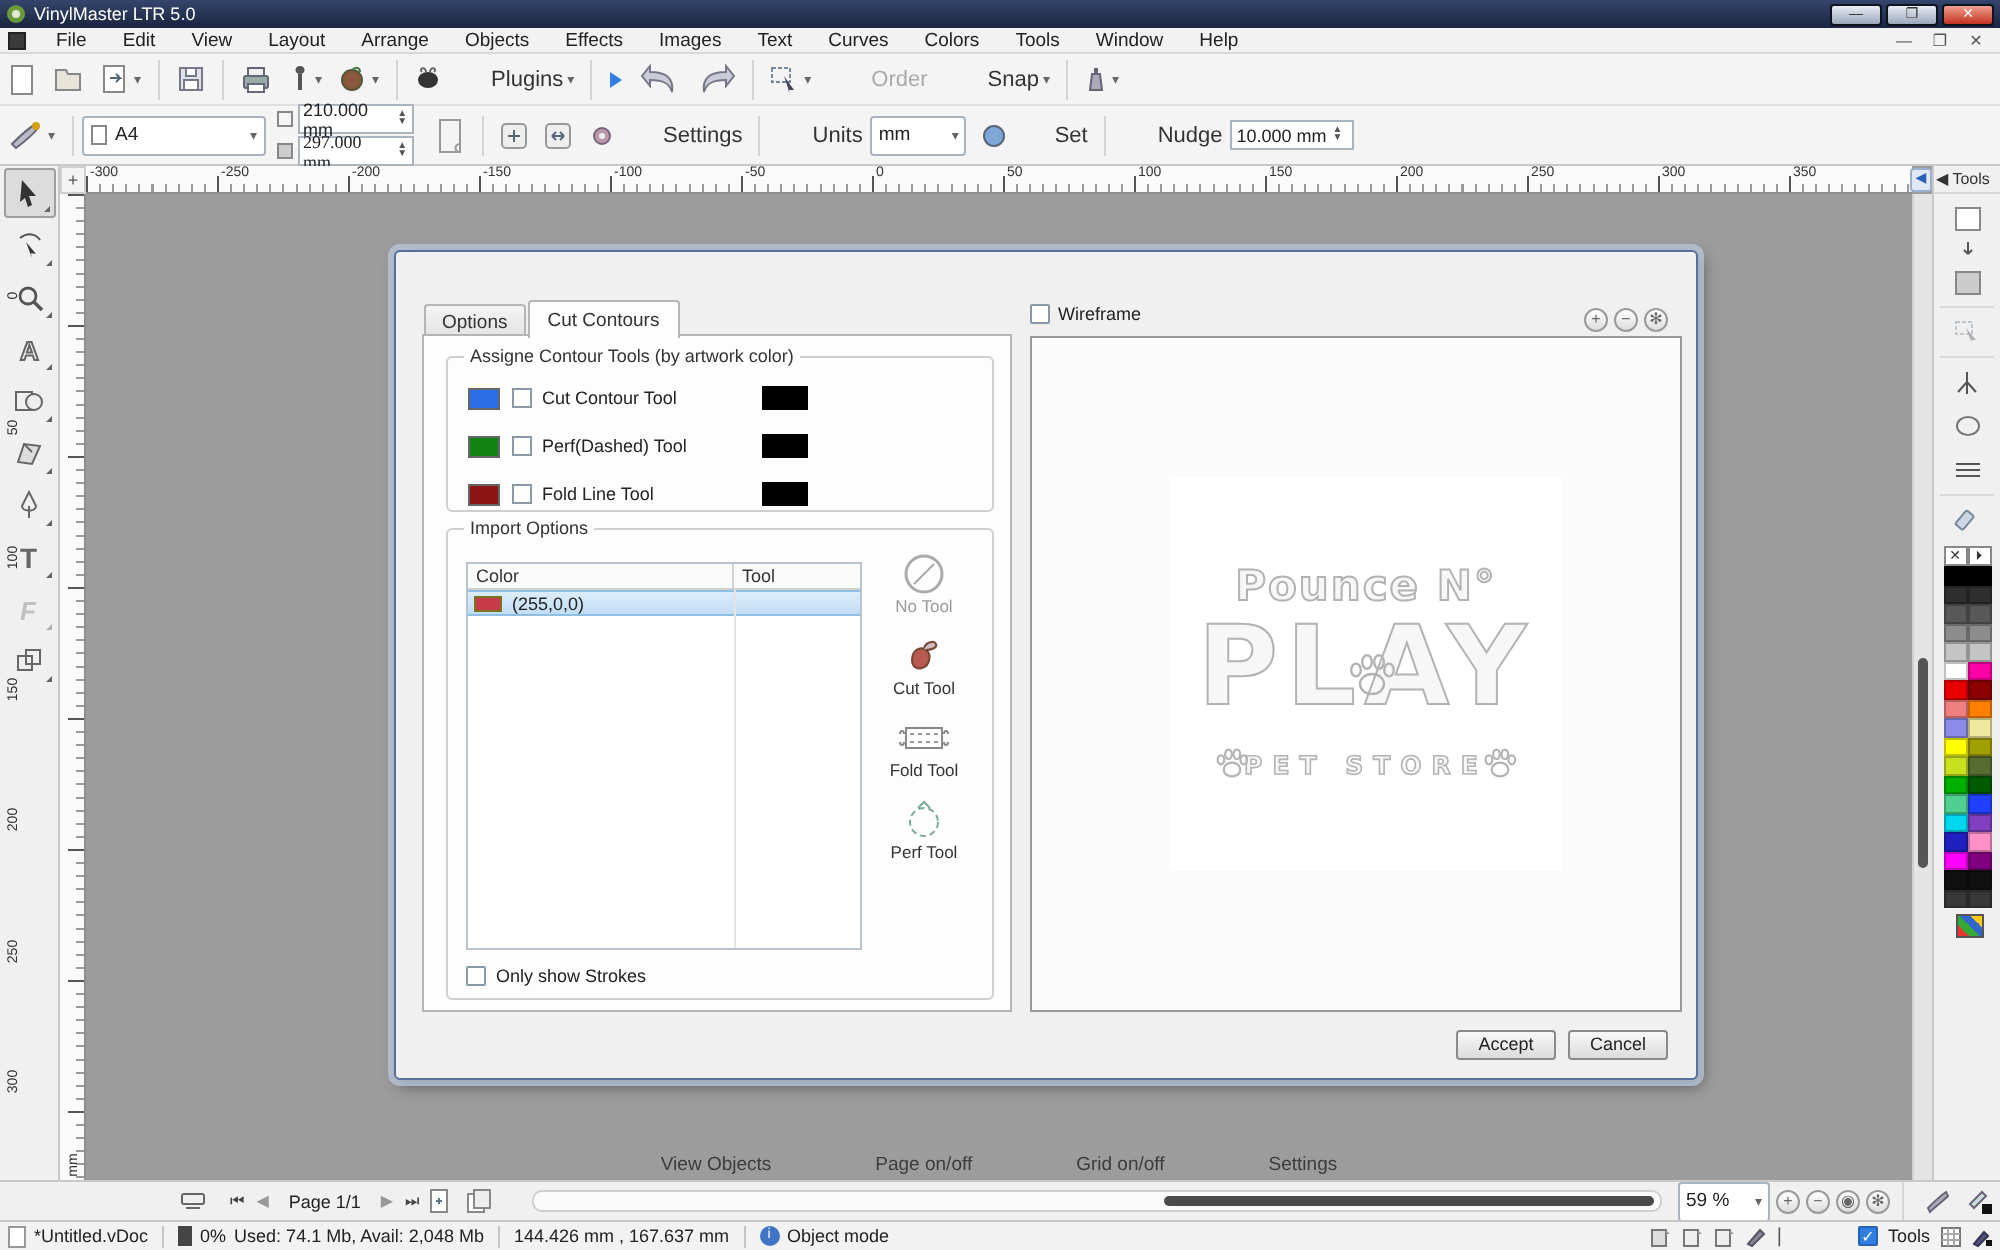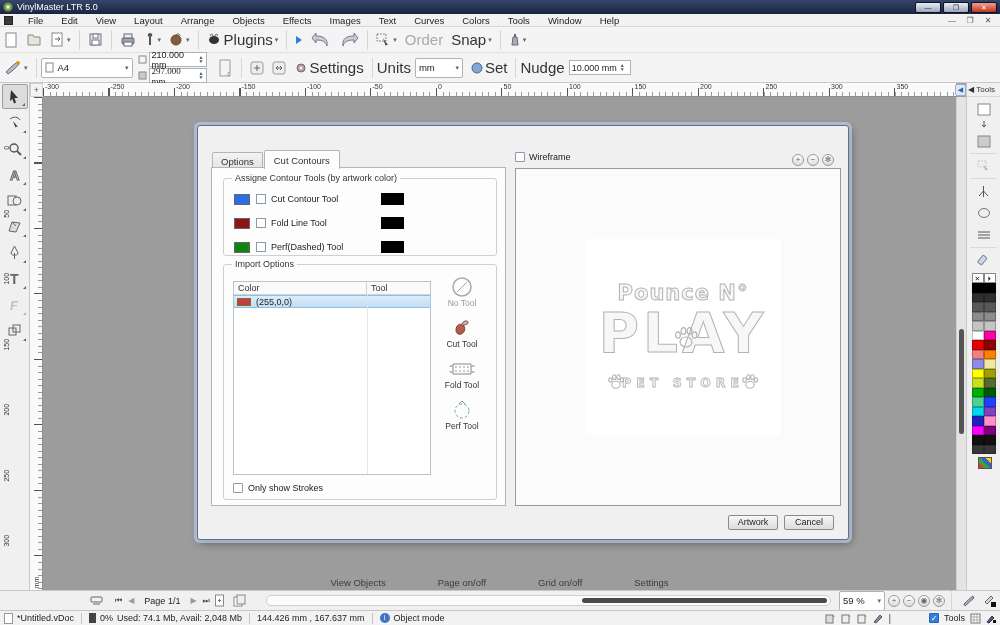--- a/index.html
+++ b/index.html
@@ -27,21 +27,21 @@
   .mdi span { width:12px; text-align:center; }
 
   
   .tb { position:absolute; left:0; right:0; background:#f4f4f4; display:flex; align-items:center; }
   .tb1 { top:27px; height:26px; border-bottom:1px solid #e0e0e0; }
   .tb2 { top:53px; height:30px; border-bottom:1px solid #c9c9c9; }
   .tbsep { width:1px; height:20px; background:#d5d5d5; margin:0 4px; }
   .tbtn { display:flex; align-items:center; gap:2px; padding:2px 4px; border-radius:2px; color:#444; }
   .tbtn svg { display:block; }
   .drop { font-size:7px; color:#666; }
-  .tblabel { font-size:15px; color:#333; }
+  .tblabel { font-size:11px; color:#333;margin-left:22px; }
   .tblabel.dis { color:#aaa; }
   .combo { background:#fff; border:1px solid #aab4be; border-radius:2px; height:20px;
     display:flex; align-items:center; padding:0 3px; font-size:9.5px; color:#222; }
   .combo .drop { margin-left:auto; padding-left:6px; }
   .spin { background:#fff; border:1px solid #aab4be; height:15px; display:flex; align-items:center;
     font-size:9px; padding:0 2px; color:#222; }
   .spin .arrows { margin-left:3px; display:flex; flex-direction:column; font-size:5px; color:#555; line-height:3.4px; }
 
   
   .workspace { position:absolute; top:83px; left:0; right:0; height:507px; background:#9c9c9c; }
@@ -623,30 +623,30 @@
         <div>
 
             <div class="crow">
               <span class="cswatch" style="background: rgb(42, 111, 232);"></span>
               <span class="cbox"></span>
               <span class="clabel">Cut Contour Tool</span>
               <span class="ctool-preview"></span>
             </div>
 
             <div class="crow">
+              <span class="cswatch" style="background: rgb(18, 130, 18);"></span>
+              <span class="cbox"></span>
+              <span class="clabel">Perf(Dashed) Tool</span>
+              <span class="ctool-preview"></span>
+            </div>
+
+            <div class="crow">
               <span class="cswatch" style="background: rgb(142, 21, 21);"></span>
               <span class="cbox"></span>
               <span class="clabel">Fold Line Tool</span>
-              <span class="ctool-preview"></span>
-            </div>
-
-            <div class="crow">
-              <span class="cswatch" style="background: rgb(18, 130, 18);"></span>
-              <span class="cbox"></span>
-              <span class="clabel">Perf(Dashed) Tool</span>
               <span class="ctool-preview"></span>
             </div>
           </div>
       </div>
 
       <div class="group g-import">
         <span class="group-title">Import Options</span>
         <div class="itable">
           <div class="ithead">
             <span class="c1">Color</span>
@@ -749,21 +749,21 @@
                 <ellipse cx="10.5" cy="6" rx="2.4" ry="3.4"></ellipse>
                 <ellipse cx="16.5" cy="6" rx="2.4" ry="3.4"></ellipse>
                 <ellipse cx="21.5" cy="10" rx="2.4" ry="3.2"></ellipse>
               </g>
           </svg>
         </div>
       </div>
     </div>
 
     <div class="dlg-btns">
-      <div class="btn">Artwork</div>
+      <div class="btn">Accept</div>
       <div class="btn">Cancel</div>
     </div>
   </div>
 
   <div class="pagebar">
     <div class="pb-icon" style="margin-left:90px;">
         <svg width="13" height="11" viewBox="0 0 13 11">
           <rect x="1" y="2" width="11" height="5" rx="1" fill="none" stroke="#666"></rect>
           <path d="M3 9 H10" stroke="#666"></path>
         </svg>

